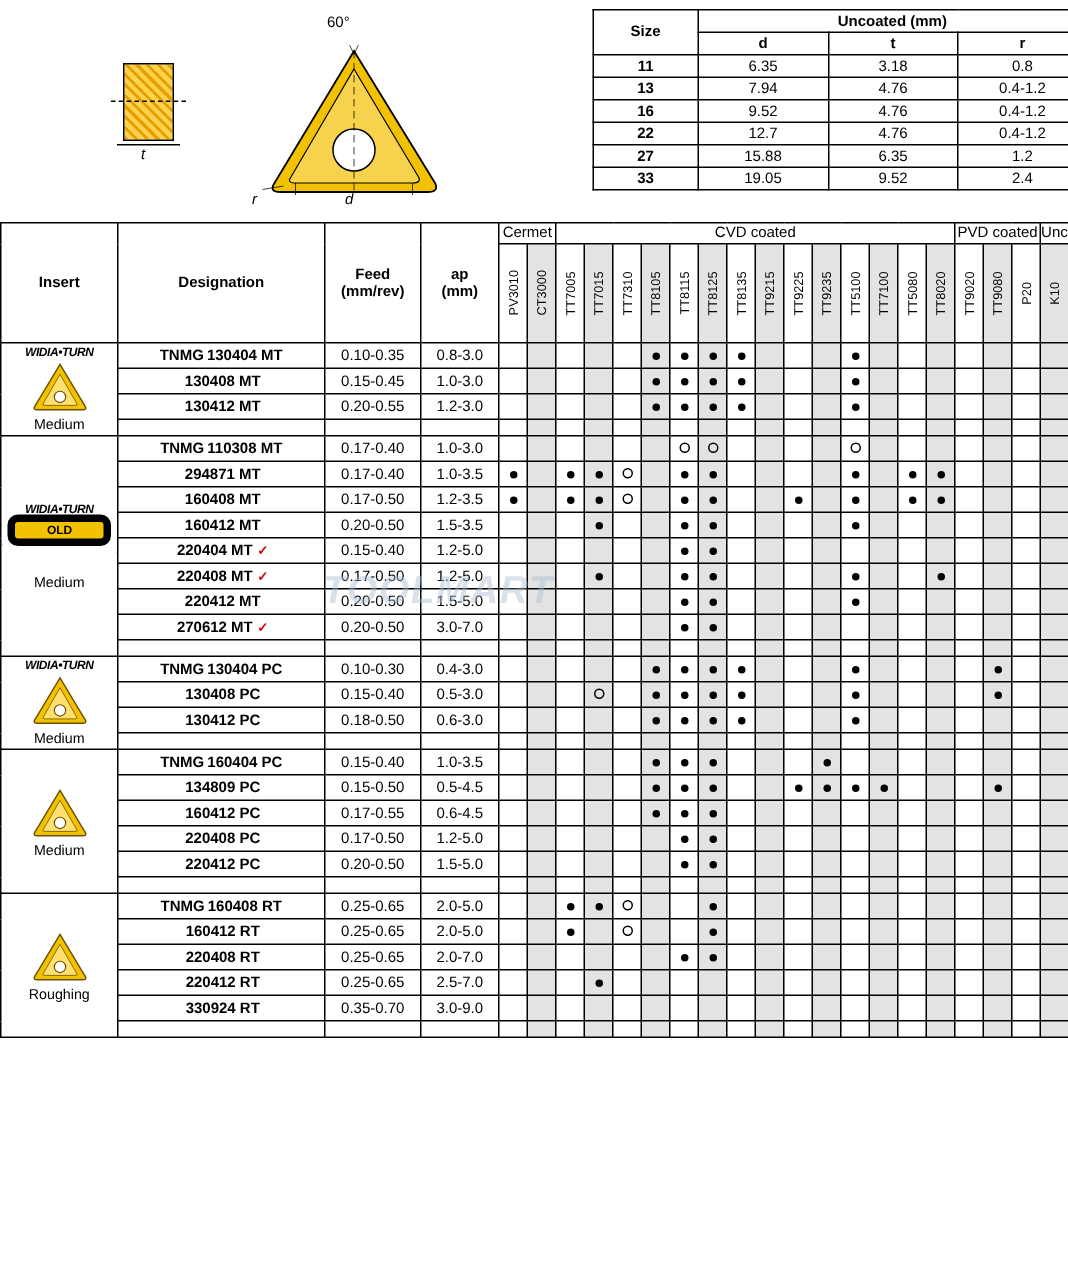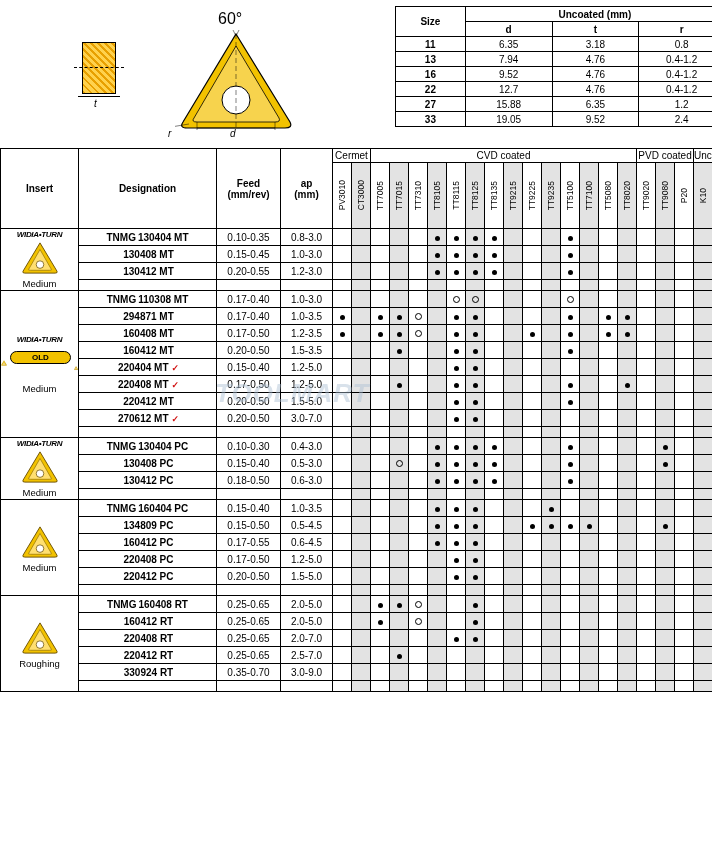--- a/index.html
+++ b/index.html
@@ -56,21 +56,21 @@
     position: absolute;
     left: 175px;
     top: 30px;
     width: 122px;
     height: 100px;
   }
   .angle-lbl {
     position: absolute;
     left: 218px;
     top: 10px;
-    font-size: 16px;
+    font-size: 10px;
   }
   .dim-d-lbl {
     position: absolute;
     left: 230px;
     top: 128px;
     font-style: italic;
     font-size: 10px;
   }
   .dim-r-lbl {
     position: absolute;
@@ -183,21 +183,21 @@
     align-items: flex-end;
     gap: 3px;
     margin-top: 2px;
   }
   .mediumlbl {
     font-size: 9.5px;
     margin-top: 3px;
   }
   .oldbadge {
     display: inline-block;
-    border: 1px solid #000000;
+    border: 5px solid #000000;
     border-radius: 7px;
     background: #f2c200;
     font-size: 8px;
     font-weight: bold;
     padding: 0px 21px;
     line-height: 11px;
     position: relative;
     top: -16px;
   }
   .watermark {

